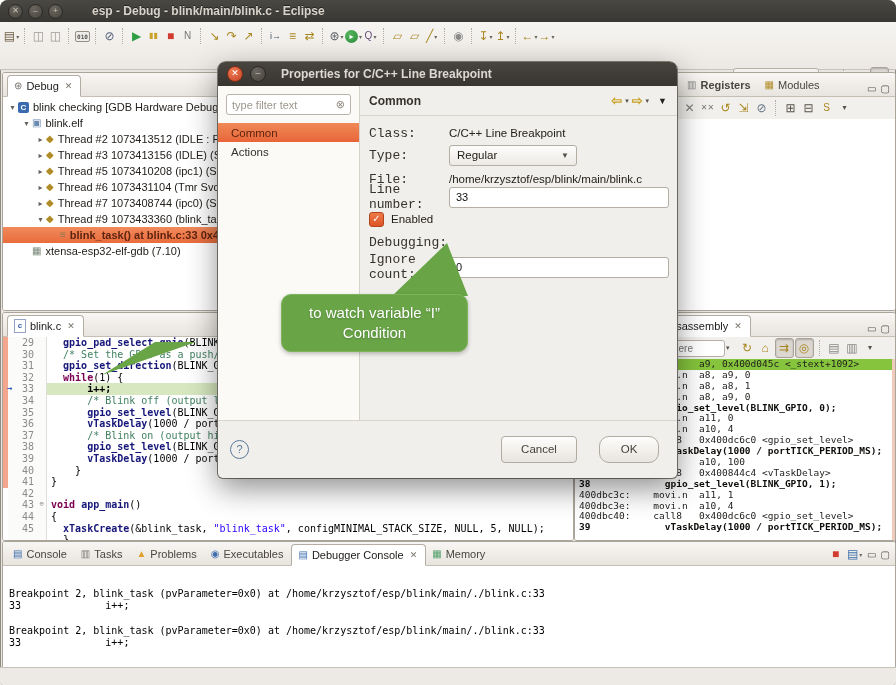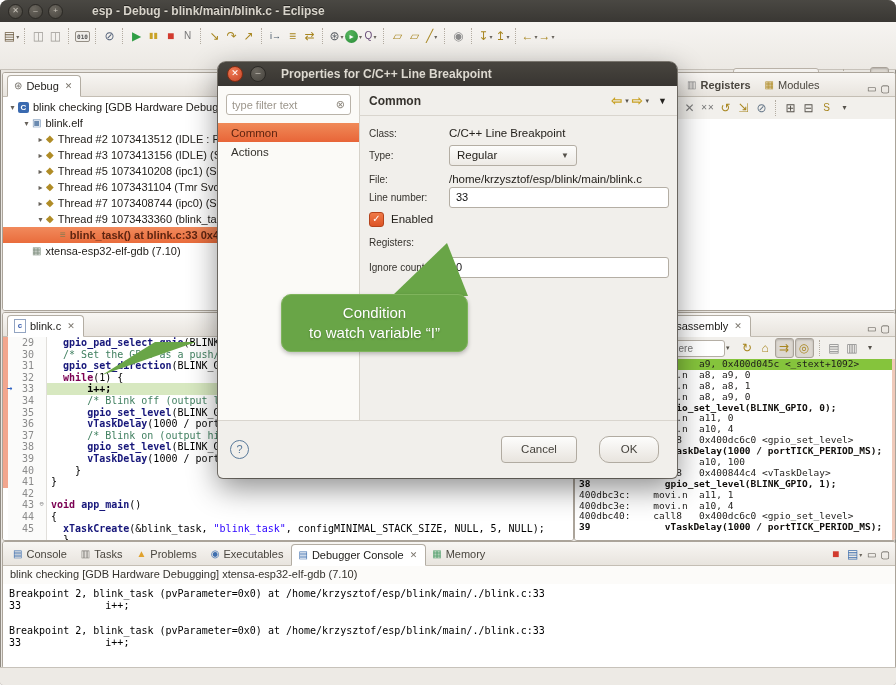--- a/index.html
+++ b/index.html
@@ -83,21 +83,21 @@
   .dnavi{height:19px;font-size:11.5px;padding-left:13px;display:flex;align-items:center;color:#35322d;}
   .dnavi.sel{background:linear-gradient(#f08a58,#e86538);color:#5e2310;}
   .dbody{position:absolute;left:141px;top:24px;right:0;bottom:58px;}
   .dhead{height:29px;border-bottom:1px solid #d9d5ce;display:flex;align-items:center;padding:0 10px;}
   .dhead .t{font-weight:bold;font-size:12px;color:#35322d;}
   .dhead .nav{margin-left:auto;display:flex;align-items:center;gap:3px;}
   .dhead .nav .a{color:#c9a227;font-size:13px;font-weight:bold;}
   .dhead .nav .d{color:#56524b;font-size:7px;}
   .dhead .nav .d2{color:#24221e;font-size:9px;margin-left:6px;}
   .frow{position:absolute;left:10px;right:8px;height:22px;display:flex;align-items:center;}
-  .flab{width:80px;flex:none;font-size:10px;color:#35322d;}
+  .flab{width:80px;flex:none;font-size:13px;color:#35322d;font-family:Liberation Mono, monospace;}
   .fval{font-size:11.5px;color:#24211c;white-space:nowrap;}
   .fsel{width:128px;height:21px;border:1px solid #b4aea4;border-radius:3px;background:linear-gradient(#fdfdfc,#edeae5);display:flex;align-items:center;padding:0 7px;font-size:11.5px;color:#24211c;box-sizing:border-box;}
   .fsel .dd{margin-left:auto;font-size:8px;color:#55514a;}
   .finp{flex:1;height:19px;border:1px solid #b4aea4;border-radius:3px;background:#fff;font-size:11px;color:#111;display:flex;align-items:center;padding:0 6px;white-space:pre;}
   .finp.focus{border-color:#e0875c;box-shadow:0 0 2px rgba(232,122,73,.7);}
   .caret{display:inline-block;width:1px;height:12px;background:#333;margin-left:1px;}
   .chk{width:13px;height:13px;border-radius:3px;background:linear-gradient(#ef7a48,#dd5426);border:1px solid #b4431c;color:#fff;font-size:10px;line-height:12px;text-align:center;flex:none;margin-right:7px;}
   .dfoot{position:absolute;left:0;right:0;bottom:0;height:58px;border-top:1px solid #d9d5ce;border-radius:0 0 5px 5px;display:flex;align-items:center;padding:0 12px;box-sizing:border-box;}
   .help{width:17px;height:17px;border-radius:50%;border:1px solid #5a7a9a;color:#5a7a9a;font-size:11px;line-height:16px;text-align:center;}
   .btn{height:25px;border:1px solid #b1aba1;border-radius:4px;background:linear-gradient(#fdfdfc,#e8e4de);font-size:11.5px;color:#45423c;padding:0 0;text-align:center;line-height:24px;}
@@ -572,21 +572,20 @@
             </span>
             <span class="ic">
               <span class="g" style="color: rgb(63, 111, 174);">▤</span>
               <span class="dd">▾</span>
             </span>
           </span>
         <span>▭</span>
         <span>▢</span>
       </div>
     </div>
-    <div class="constat">blink checking [GDB Hardware Debugging] xtensa-esp32-elf-gdb (7.10)</div>
     <pre class="conout" id="con-out">Breakpoint 2, blink_task (pvParameter=0x0) at /home/krzysztof/esp/blink/main/./blink.c:33
 33              i++;
 
 Breakpoint 2, blink_task (pvParameter=0x0) at /home/krzysztof/esp/blink/main/./blink.c:33
 33              i++;</pre>
   </div>
 
   <div class="statusbar"></div>
 
   <div class="dlg">
@@ -631,37 +630,37 @@
       </div>
       <div class="frow" style="top:100px">
         <span class="flab">Line number:</span>
         <span class="finp"><span>33</span></span>
       </div>
       <div class="frow" style="top:122px">
         <span class="chk">✓</span>
         <span class="fval">Enabled</span>
       </div>
       <div class="frow" style="top:145px">
-        <span class="flab">Registers:</span>
+        <span class="flab">Debugging:</span>
       </div>
       <div class="frow" style="top:170px">
         <span class="flab">Ignore count:</span>
         <span class="finp"><span>0</span></span>
       </div>
     </div>
     <div class="dfoot">
       <span class="help">?</span>
       <span class="btn" id="btn-cancel">Cancel</span>
       <span class="btn" id="btn-ok">OK</span>
     </div>
   </div>
 
   <svg class="tails" width="896" height="685">
     <polygon points="155,342 196,342 102,375" fill="#69a547"></polygon>
     <polygon points="392,296 468,296 447,243" fill="#69a547"></polygon>
   </svg>
 
   <div class="callout" id="co2">
+    <div>to watch variable “I”</div>
     <div>Condition</div>
-    <div>to watch variable “I”</div>
   </div>
 
 </div>
 
 </body></html>

